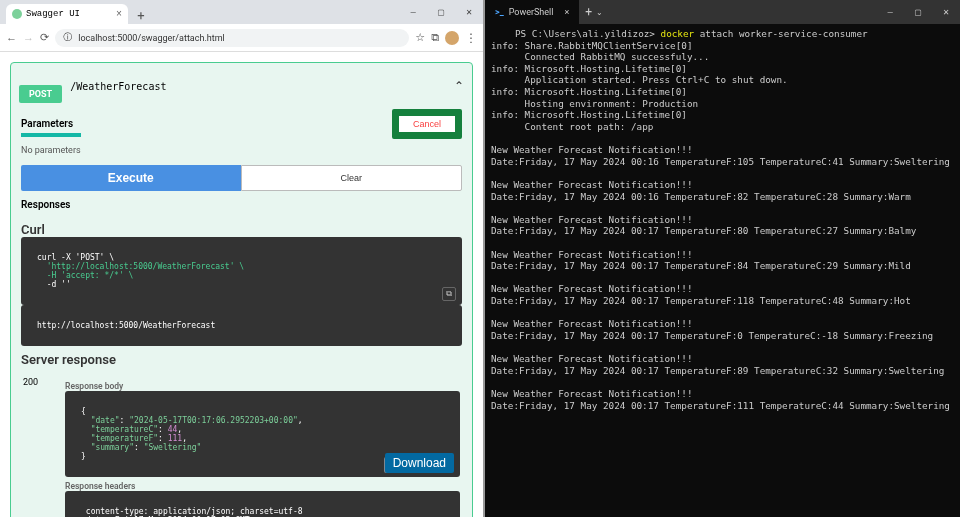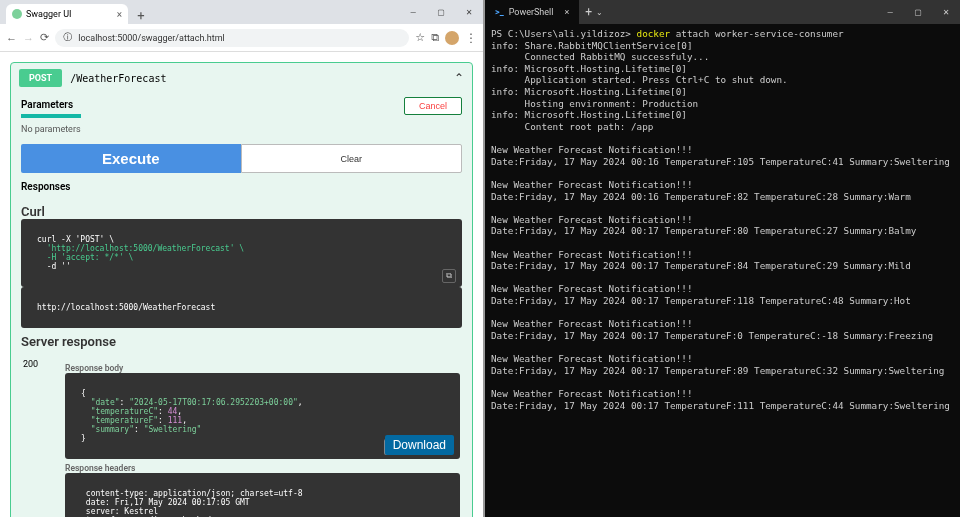--- a/index.html
+++ b/index.html
@@ -3,47 +3,47 @@
 <meta charset="utf-8">
 <style>
   * { box-sizing: border-box; margin: 0; padding: 0; }
   body { font-family: -apple-system, BlinkMacSystemFont, "Segoe UI", Roboto, Arial, sans-serif; font-size: 10px; background: #fff; width: 960px; height: 517px; overflow: hidden; }
   .split { display: flex; width: 100%; height: 100%; }
   .left { width: 485px; height: 100%; display: flex; flex-direction: column; background: #fff; border-right: 2px solid #999; }
   .right { flex: 1; height: 100%; background: #0c0c0c; color: #ccc; display: flex; flex-direction: column; }
 
   
   .chrome-tabs { background: #dee1e6; height: 24px; display: flex; align-items: flex-end; padding-left: 6px; gap: 4px; }
-  .chrome-tab { background: #fff; border-radius: 6px 6px 0 0; height: 20px; width: 122px; display: flex; align-items: center; gap: 4px; padding: 0 6px; font-size: 9px; }
+  .chrome-tab { background: #fff; border-radius: 6px 6px 0 0; height: 20px; width: 122px; display: flex; align-items: center; gap: 4px; padding: 0 6px; font-size: 9px; font-family: Liberation Mono, monospace; }
   .chrome-tab-icon { width: 10px; height: 10px; background: #7dd19b; border-radius: 50%; }
   .chrome-tab-close { margin-left: auto; color: #666; font-size: 10px; cursor: pointer; }
   .new-tab { width: 18px; height: 18px; display: flex; align-items: center; justify-content: center; color: #555; font-size: 13px; cursor: pointer; }
   .chrome-window-ctrls { margin-left: auto; display: flex; }
   .chrome-wbtn { width: 28px; height: 24px; display: flex; align-items: center; justify-content: center; color: #444; font-size: 8px; }
 
   .url-bar { height: 28px; display: flex; align-items: center; background: #fff; border-bottom: 1px solid #ddd; padding: 0 6px; gap: 6px; }
   .url-icon { color: #555; font-size: 11px; cursor: pointer; }
   .url-input { flex: 1; background: #f1f3f4; border-radius: 10px; height: 18px; display: flex; align-items: center; padding: 0 8px; gap: 6px; font-size: 9px; color: #333; }
   .avatar { width: 14px; height: 14px; border-radius: 50%; background: #d4a56a; }
   .dots { font-size: 12px; color: #555; }
 
   
   .swagger { flex: 1; overflow: auto; padding: 10px; background: #fff; }
   .opblock { border: 1px solid #49cc90; border-radius: 4px; background: #e8f6f0; }
   .opblock-head { display: flex; align-items: center; padding: 6px 8px; gap: 8px; cursor: pointer; }
-  .method { background: #49cc90; color: #fff; font-weight: bold; font-size: 9px; padding: 4px 10px; border-radius: 2px; }
+  .method { background: #49cc90; color: #fff; font-weight: bold; font-size: 9px; padding: 4px 10px; border-radius: 2px; margin-top: 16px; }
   .path { font-size: 10px; font-family: monospace; }
   .chev { margin-left: auto; color: #333; font-size: 12px; }
   .opblock-body { padding: 0 10px 10px 10px; }
   .params-row { display: flex; align-items: center; border-bottom: 4px solid #14b8a6; width: 60px; padding: 6px 0 4px 0; font-size: 10px; font-weight: 600; }
   .params-wrap { display: flex; align-items: center; justify-content: space-between; }
-  .cancel-btn { border: 1px solid #15803d; color: #f93e3e; background: #fff; padding: 3px 14px; font-size: 9px; border-radius: 2px; cursor: pointer; }
+  .cancel-btn { border: 7px solid #15803d; color: #f93e3e; background: #fff; padding: 3px 14px; font-size: 9px; border-radius: 2px; cursor: pointer; }
   .noparams { font-size: 9px; color: #555; padding: 6px 0; }
   .btn-row { display: flex; gap: 0; margin-top: 4px; }
-  .exec-btn { flex: 1; background: #4990e2; color: #fff; border: none; padding: 6px 0; font-size: 15px; font-weight: bold; cursor: pointer; border-radius: 2px 0 0 2px; }
+  .exec-btn { flex: 1; background: #4990e2; color: #fff; border: none; padding: 6px 0; font-size: 12px; font-weight: bold; cursor: pointer; border-radius: 2px 0 0 2px; }
   .clear-btn { flex: 1; background: #fff; color: #333; border: 1px solid #bbb; padding: 0 0; font-size: 9px; cursor: pointer; border-radius: 0 2px 2px 0; }
   .section-h { font-size: 10px; font-weight: 600; padding: 8px 0 6px 0; }
   .subh { font-size: 13px; font-weight: 600; padding-top: 6px; color: #333; }
   .codebox { background: #333; color: #fff; font-family: Consolas, monospace; font-size: 8px; padding: 16px; border-radius: 3px; position: relative; white-space: pre; overflow-x: auto; }
   .codebox .kw { color: #49cc90; }
   .codebox .str { color: #7dd19b; }
   .codebox .num { color: #d48fd4; }
   .copy-icon { position: absolute; right: 6px; bottom: 4px; color: #ccc; border: 1px solid #666; border-radius: 2px; padding: 1px 3px; font-size: 8px; cursor: pointer; }
   .dl-btn { position: absolute; right: 6px; bottom: 4px; background: #0369a1; color: #fff; border: none; padding: 3px 8px; font-size: 12px; border-radius: 2px; cursor: pointer; }
   .copy-icon2 { position: absolute; right: 60px; bottom: 4px; background: #7d8892; color: #fff; padding: 3px 5px; font-size: 8px; border-radius: 2px; cursor: pointer; }
@@ -55,21 +55,21 @@
   
   .term-tabs { background: #333; height: 24px; display: flex; align-items: stretch; }
   .term-tab { background: #0c0c0c; color: #ccc; display: flex; align-items: center; gap: 5px; padding: 0 10px; font-size: 9px; }
   .ps-icon { color: #4da6ff; font-weight: bold; font-size: 9px; }
   .term-tab-close { color: #ccc; font-size: 9px; margin-left: 6px; cursor: pointer; }
   .term-add { color: #ccc; display: flex; align-items: center; padding: 0 6px; font-size: 12px; cursor: pointer; gap: 4px; }
   .term-wbtns { margin-left: auto; display: flex; }
   .term-wbtn { width: 28px; display: flex; align-items: center; justify-content: center; color: #ccc; font-size: 8px; }
   .term-body { flex: 1; padding: 4px 6px; font-family: Consolas, monospace; font-size: 9.3px; line-height: 1.25; white-space: pre-wrap; overflow: auto; }
   .yel { color: #e5e510; }
-  .ps-prompt { color: #ccc; }
+  .ps-prompt { color: #ccc; margin-left: 24px; }
 </style>
 </head>
 <body>
 
 <div class="split">
 
   <div class="left">
     <div class="chrome-tabs">
       <div class="chrome-tab">
         <span class="chrome-tab-icon"></span>

